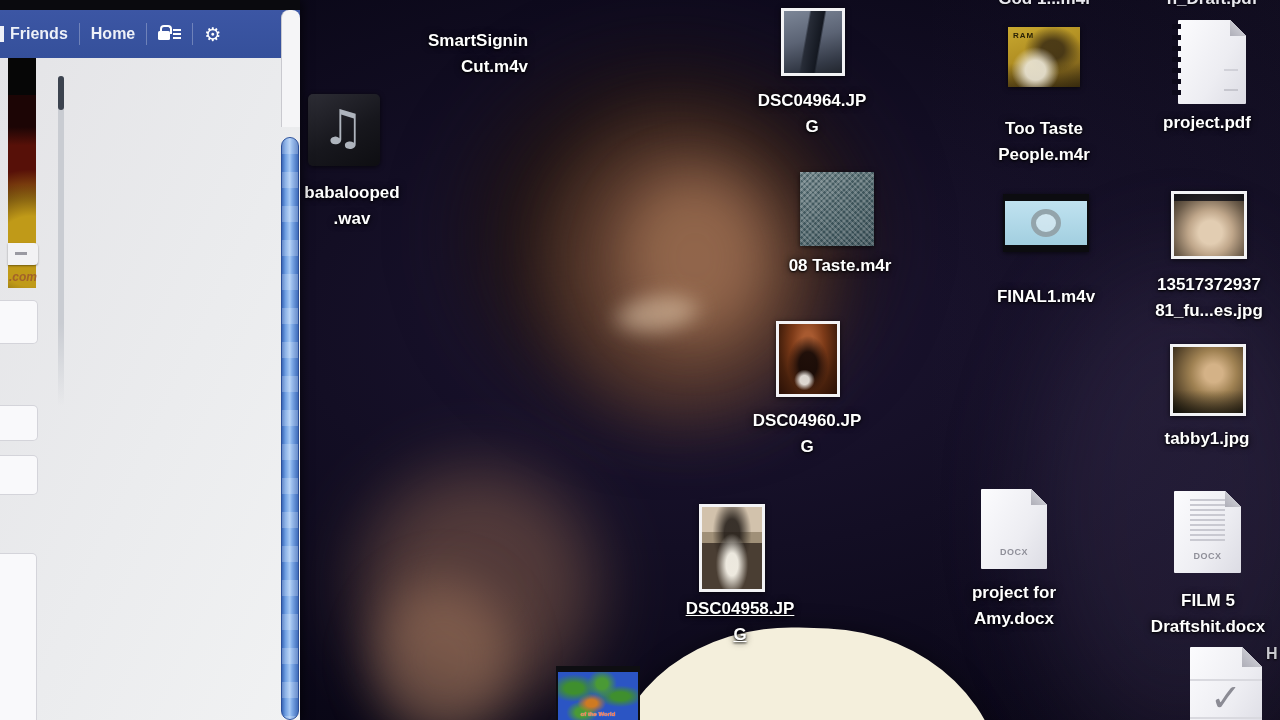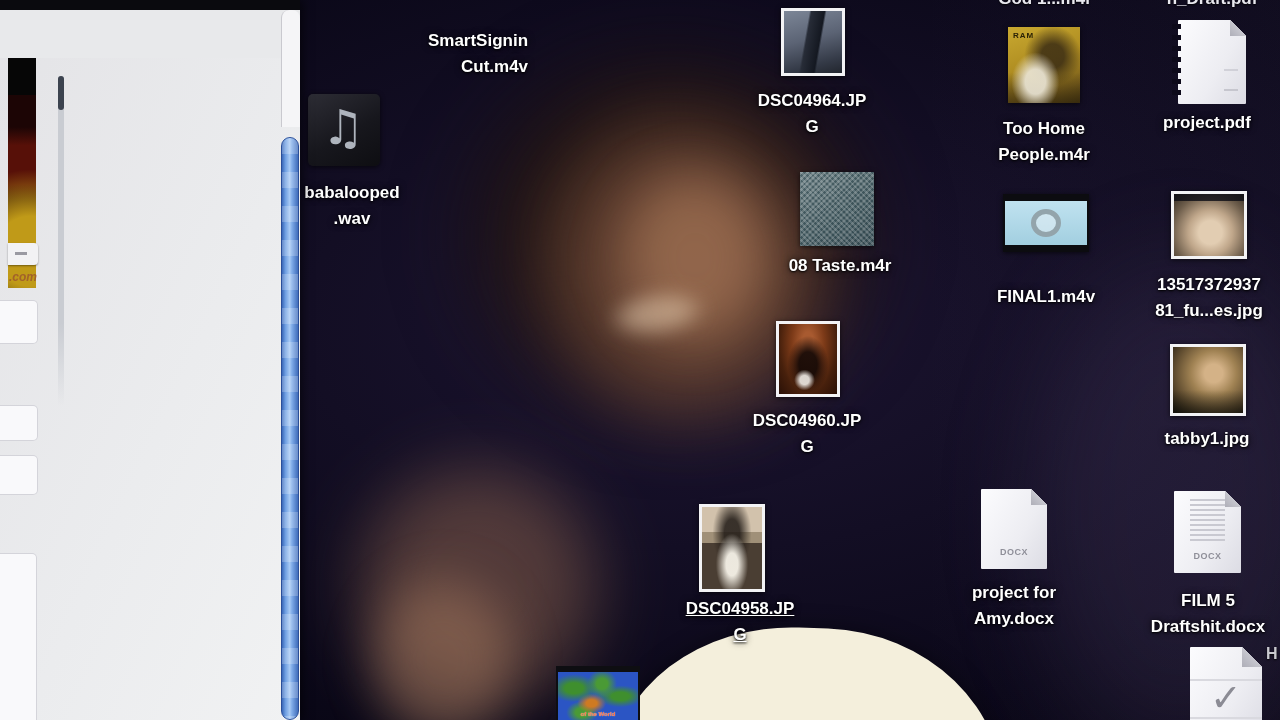--- a/index.html
+++ b/index.html
@@ -198,25 +198,25 @@
           </div>
         </div>
         <div class="desk-icon">
           <div class="icon-art t-photo-monument" style="left: 781px; top: 8px; width: 64px; height: 68px;"></div>
           <div class="desk-label" style="left: 812px; top: 88px;">
             <div>DSC04964.JP</div>
             <div>G</div>
           </div>
         </div>
         <div class="desk-icon">
-          <div class="icon-art t-album-ram" style="left: 1008px; top: 27px; width: 72px; height: 76px;">
+          <div class="icon-art t-album-ram" style="left: 1008px; top: 27px; width: 72px; height: 60px;">
             <div class="icon-text">RAM</div>
           </div>
           <div class="desk-label" style="left: 1044px; top: 116px;">
-            <div>Too Home</div>
+            <div>Too Taste</div>
             <div>People.m4r</div>
           </div>
         </div>
         <div class="desk-icon">
           <div class="icon-art t-pdf-spiral" style="left: 1170px; top: 20px; width: 76px; height: 84px;">
             <div class="page"></div>
             <div class="fold"></div>
           </div>
           <div class="desk-label" style="left: 1207px; top: 110px;">
             <div>project.pdf</div>
@@ -304,20 +304,37 @@
         <div class="clip-label" style="left: 1045px; top: -11px;">God 1...m4r</div>
         <div class="clip-label" style="left: 1212px; top: -11px;">n_Draft.pdf</div>
       </div>
 
     <div class="edge-label" style="left:1266px;top:645px;">H</div>
   </div>
 
   <div class="fb-window">
     <div class="fb-topstrip"></div>
 
+    <div class="fb-nav">
+      <span class="nav-frag"></span>
+      <span class="nav-item">Friends</span>
+      <span class="nav-sep"></span>
+      <span class="nav-item">Home</span>
+      <span class="nav-sep"></span>
+      <span class="nav-privacy">
+        <span class="lock-body"></span>
+        <span class="lock-lines">
+            <i></i>
+            <i></i>
+            <i></i>
+          </span>
+      </span>
+      <span class="nav-sep"></span>
+      <span class="nav-gear">⚙</span>
+    </div>
 
     <div class="fb-page">
       <div class="left-strip">
         <div class="strip-btn"></div>
         <div class="strip-watermark">.com</div>
       </div>
 
       <div class="fb-card" style="top:242px;width:38px;height:44px;"></div>
       <div class="fb-card" style="top:347px;width:38px;height:36px;"></div>
       <div class="fb-card" style="top:397px;width:38px;height:40px;"></div>

